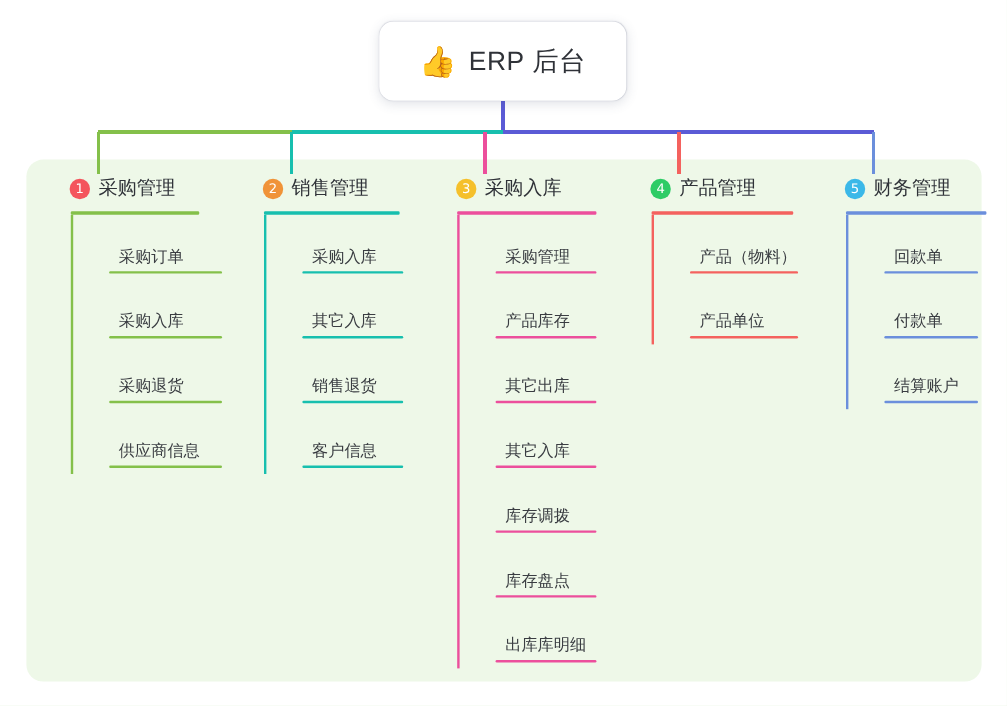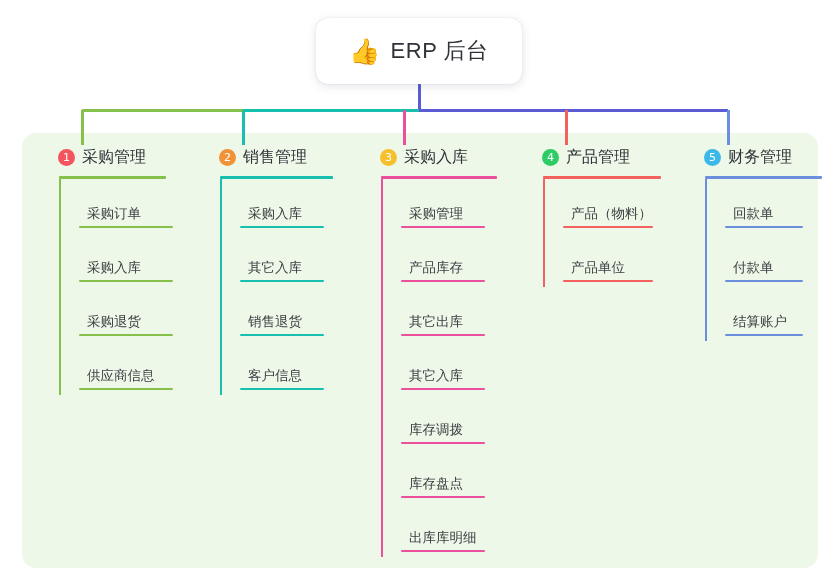--- a/index.html
+++ b/index.html
@@ -104,21 +104,21 @@
   .head-rule {
     height: 3px;
     margin-top: 7px;
     margin-left: 19px;
     border-radius: 1px;
   }
 
   .items {
     position: relative;
     margin-left: 19px;
-    padding-left: 20px;
+    padding-left: 32px;
   }
   .spine {
     position: absolute;
     left: 0;
     top: 0;
     bottom: 0;
     width: 2px;
   }
   .item {
     position: relative;

